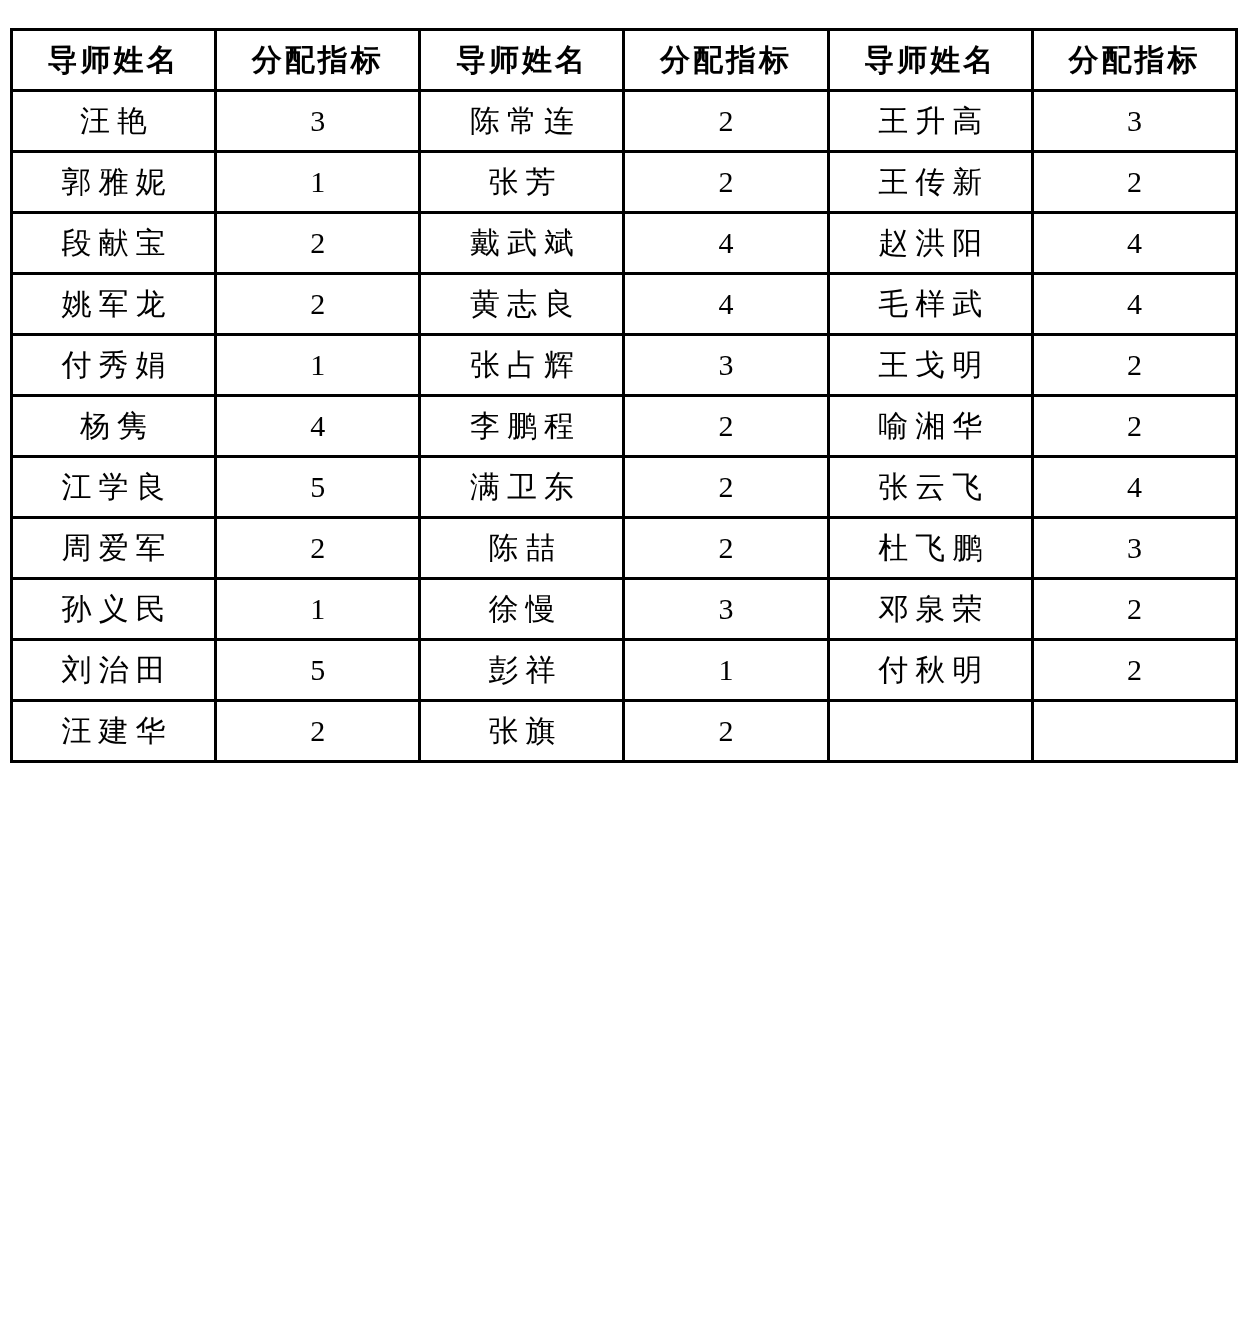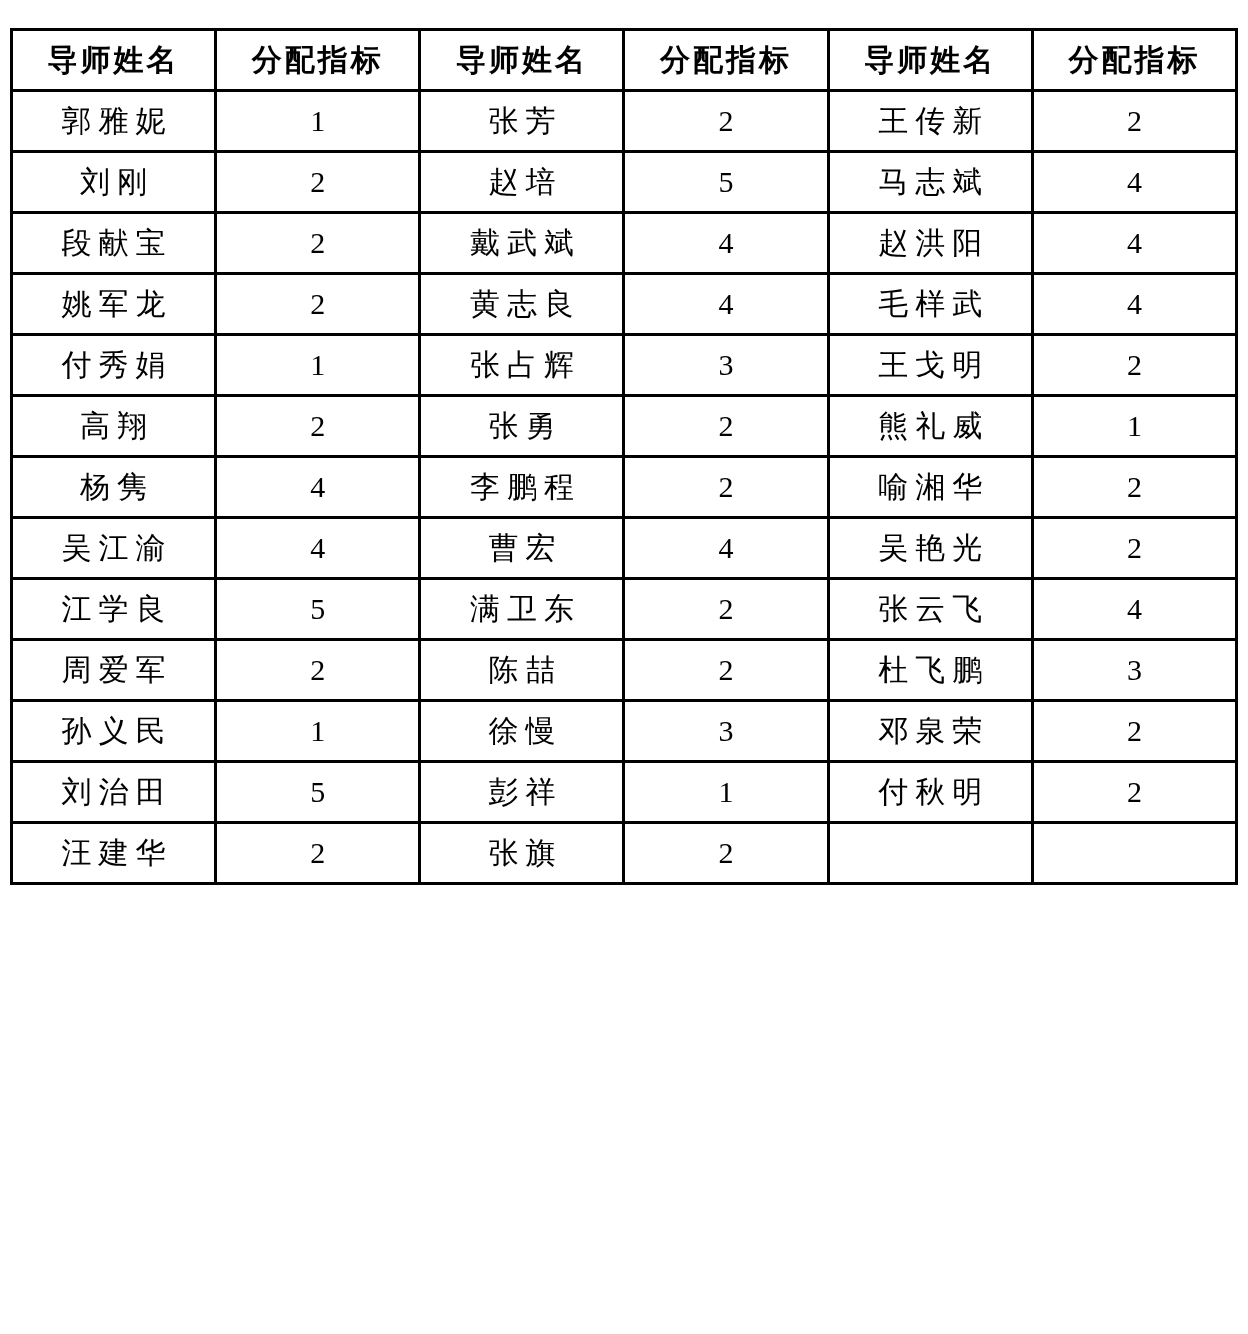--- a/index.html
+++ b/index.html
@@ -70,34 +70,34 @@
         <th>导师姓名</th>
         <th>分配指标</th>
         <th>导师姓名</th>
         <th>分配指标</th>
         <th>导师姓名</th>
         <th>分配指标</th>
       </tr>
     </thead>
     <tbody>
         <tr>
+          <td class="name-col">汪艳</td>
+          <td class="num-col">3</td>
+          <td class="name-col">陈常连</td>
+          <td class="num-col">2</td>
+          <td class="name-col">王升高</td>
+          <td class="num-col">3</td>
+        </tr>
+        <tr>
           <td class="name-col">郭雅妮</td>
           <td class="num-col">1</td>
           <td class="name-col">张芳</td>
           <td class="num-col">2</td>
           <td class="name-col">王传新</td>
           <td class="num-col">2</td>
-        </tr>
-        <tr>
-          <td class="name-col">刘刚</td>
-          <td class="num-col">2</td>
-          <td class="name-col">赵培</td>
-          <td class="num-col">5</td>
-          <td class="name-col">马志斌</td>
-          <td class="num-col">4</td>
         </tr>
         <tr>
           <td class="name-col">段献宝</td>
           <td class="num-col">2</td>
           <td class="name-col">戴武斌</td>
           <td class="num-col">4</td>
           <td class="name-col">赵洪阳</td>
           <td class="num-col">4</td>
         </tr>
         <tr>
@@ -110,41 +110,25 @@
         </tr>
         <tr>
           <td class="name-col">付秀娟</td>
           <td class="num-col">1</td>
           <td class="name-col">张占辉</td>
           <td class="num-col">3</td>
           <td class="name-col">王戈明</td>
           <td class="num-col">2</td>
         </tr>
         <tr>
-          <td class="name-col">高翔</td>
-          <td class="num-col">2</td>
-          <td class="name-col">张勇</td>
-          <td class="num-col">2</td>
-          <td class="name-col">熊礼威</td>
-          <td class="num-col">1</td>
-        </tr>
-        <tr>
           <td class="name-col">杨隽</td>
           <td class="num-col">4</td>
           <td class="name-col">李鹏程</td>
           <td class="num-col">2</td>
           <td class="name-col">喻湘华</td>
-          <td class="num-col">2</td>
-        </tr>
-        <tr>
-          <td class="name-col">吴江渝</td>
-          <td class="num-col">4</td>
-          <td class="name-col">曹宏</td>
-          <td class="num-col">4</td>
-          <td class="name-col">吴艳光</td>
           <td class="num-col">2</td>
         </tr>
         <tr>
           <td class="name-col">江学良</td>
           <td class="num-col">5</td>
           <td class="name-col">满卫东</td>
           <td class="num-col">2</td>
           <td class="name-col">张云飞</td>
           <td class="num-col">4</td>
         </tr>

